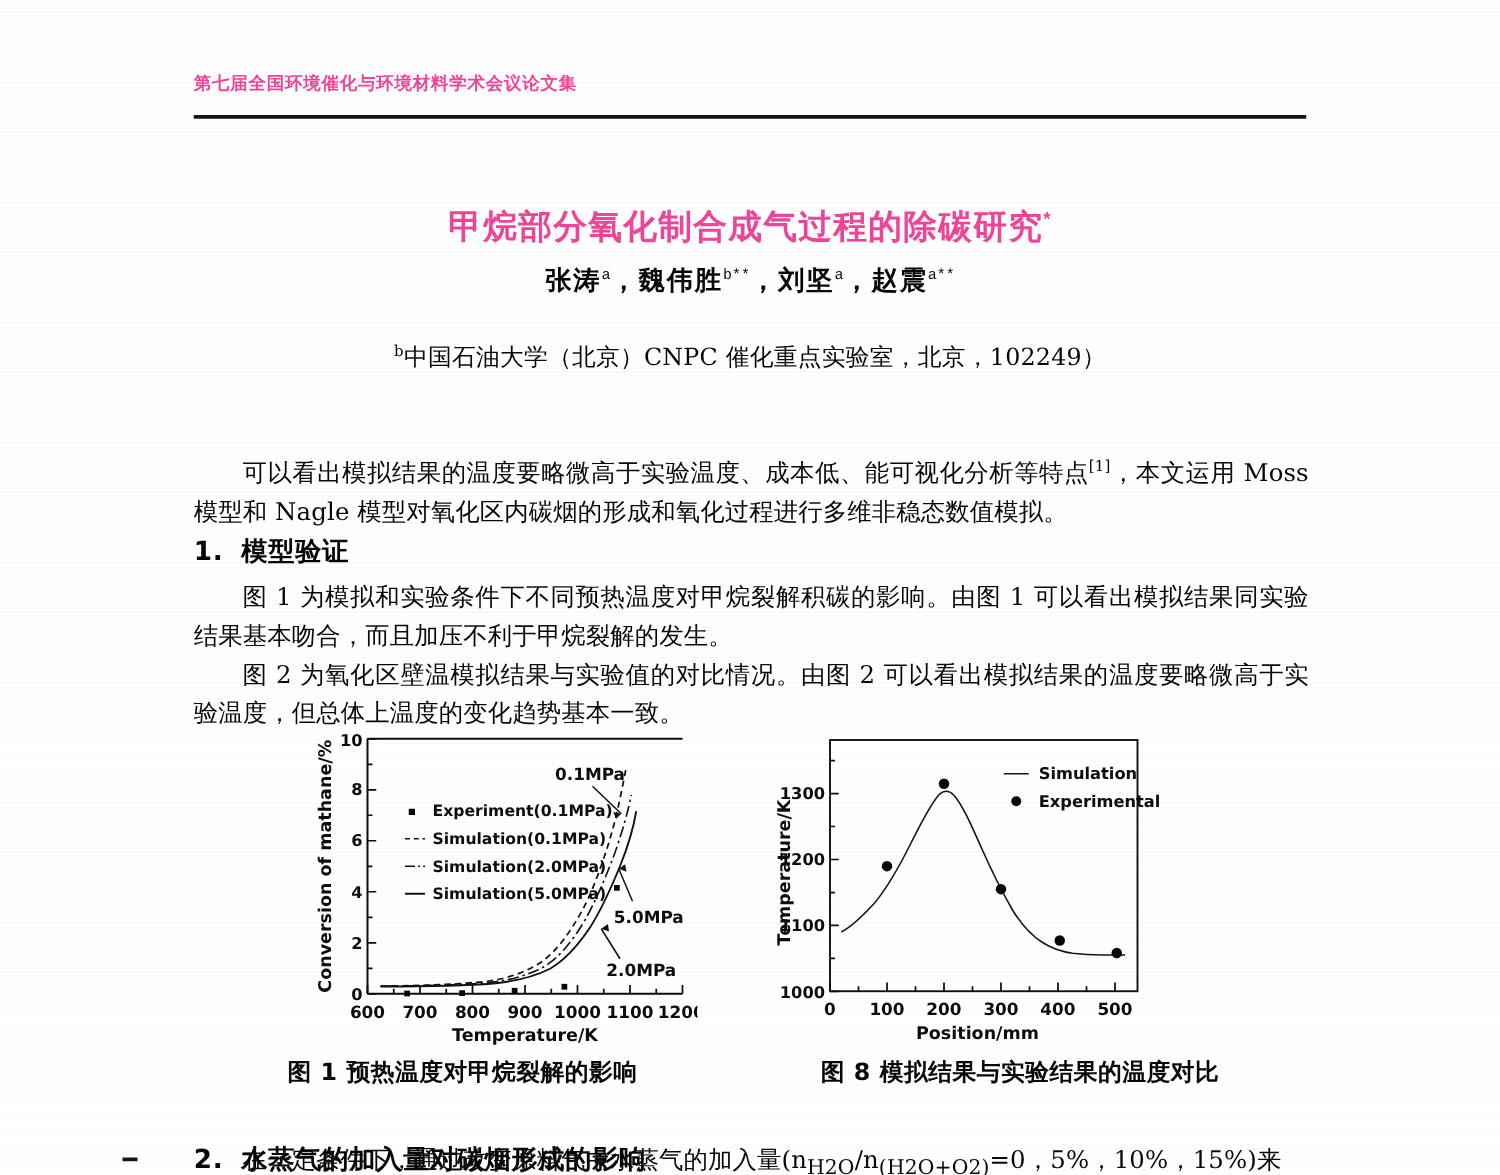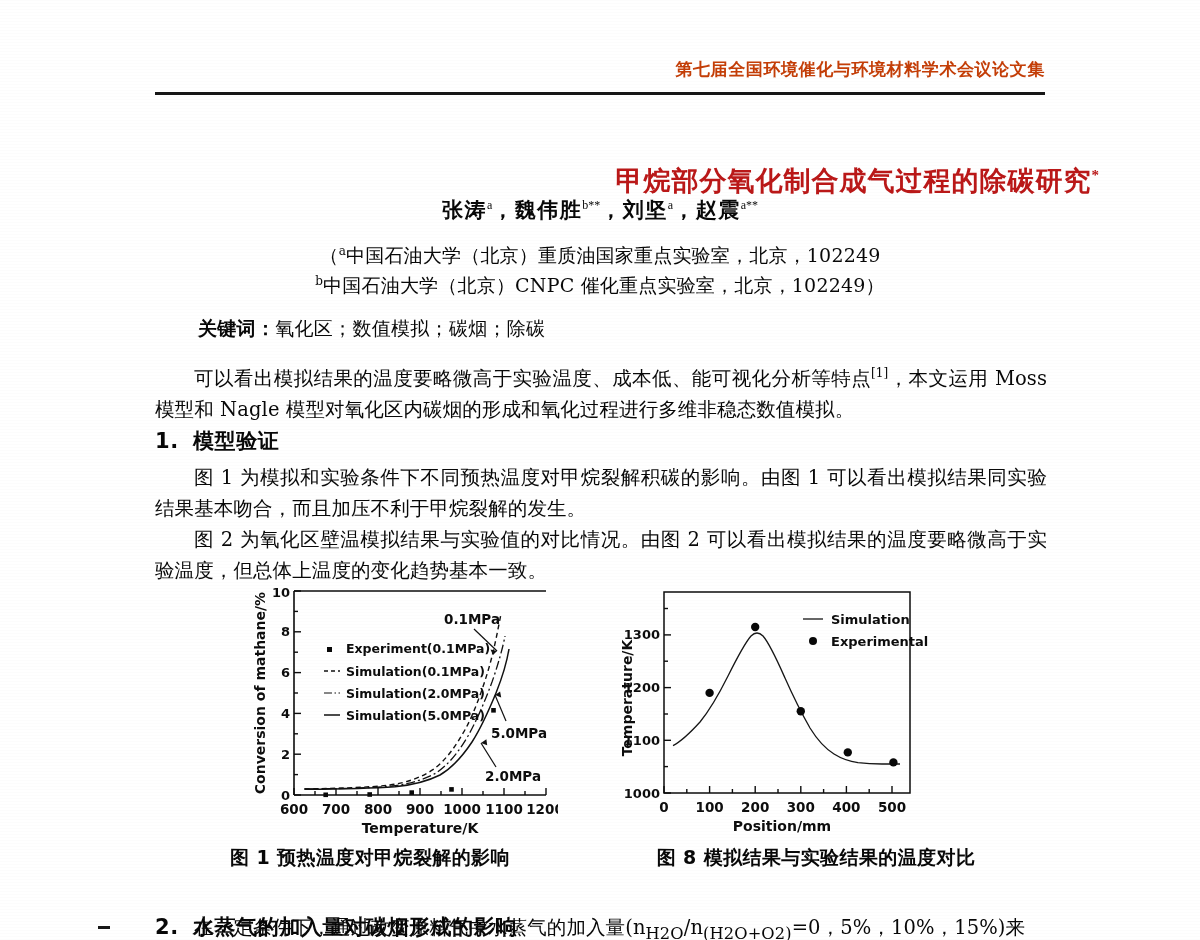--- a/index.html
+++ b/index.html
@@ -23,63 +23,63 @@
     inset: 0;
     filter: contrast(1.04) brightness(0.995);
   }
 
   
   .running-header {
     position: absolute;
     left: 155px;
     top: 58px;
     width: 890px;
-    text-align: right;
+    text-align: left;
     font-family: "DejaVu Sans", "Liberation Sans", sans-serif;
     font-weight: bold;
-    font-size: 17px;
+    font-size: 14px;
     letter-spacing: 0.6px;
-    color: #c2410c;
+    color: #ec4899;
   }
   .header-rule {
     position: absolute;
     left: 155px;
     top: 92px;
     width: 890px;
     height: 3px;
     background: #1a1a1a;
   }
 
   
   .title {
     position: absolute;
     left: 100px;
     top: 163px;
     width: 1000px;
-    text-align: right;
-    font-family: Liberation Serif, serif;
+    text-align: center;
+    font-family: Liberation Sans, sans-serif;
     font-weight: bold;
     font-size: 27px;
     letter-spacing: 1px;
-    color: #b91c1c;
+    color: #ec4899;
   }
   .title sup {
     font-size: 15px;
     vertical-align: super;
     font-weight: bold;
   }
 
   .authors {
     position: absolute;
     left: 100px;
-    top: 196px;
+    top: 210px;
     width: 1000px;
     text-align: center;
     font-size: 21px;
-    font-family: Liberation Serif, serif;
+    font-family: Liberation Mono, monospace;
     font-weight: bold;
     letter-spacing: 1.5px;
   }
   .authors sup {
     font-size: 12px;
     font-weight: normal;
     vertical-align: super;
     letter-spacing: 0;
   }
 
@@ -207,30 +207,24 @@
   <div class="header-rule"></div>
 
   <div class="title">
     <span>甲烷部分氧化制合成气过程的除碳研究</span><sup>*</sup>
   </div>
 
   <div class="authors">
     <span>张涛</span><sup>a</sup>，<span>魏伟胜</span><sup>b**</sup>，<span>刘坚</span><sup>a</sup>，<span>赵震</span><sup>a**</sup>
   </div>
 
-  <div class="affil affil-a">
-    <span>（</span><sup>a</sup><span>中国石油大学（北京）重质油国家重点实验室，北京，102249</span>
-  </div>
   <div class="affil affil-b">
     <sup>b</sup><span>中国石油大学（北京）CNPC 催化重点实验室，北京，102249）</span>
   </div>
 
-  <div class="keywords">
-    <span class="kw-label">关键词：</span><span>氧化区；数值模拟；碳烟；除碳</span>
-  </div>
 
   <div class="para indent abstract">
     <span>可以看出模拟结果的温度要略微高于实验温度、成本低、能可视化分析等特点</span><sup>[1]</sup><span>，本文运用 Moss 模型和 Nagle 模型对氧化区内碳烟的形成和氧化过程进行多维非稳态数值模拟。</span>
   </div>
 
   <div class="section-head sec-1">
     <span class="num">1.</span><span>模型验证</span>
   </div>
 
   <div class="para indent p-fig1">图 1 为模拟和实验条件下不同预热温度对甲烷裂解积碳的影响。由图 1 可以看出模拟结果同实验结果基本吻合，而且加压不利于甲烷裂解的发生。</div>

